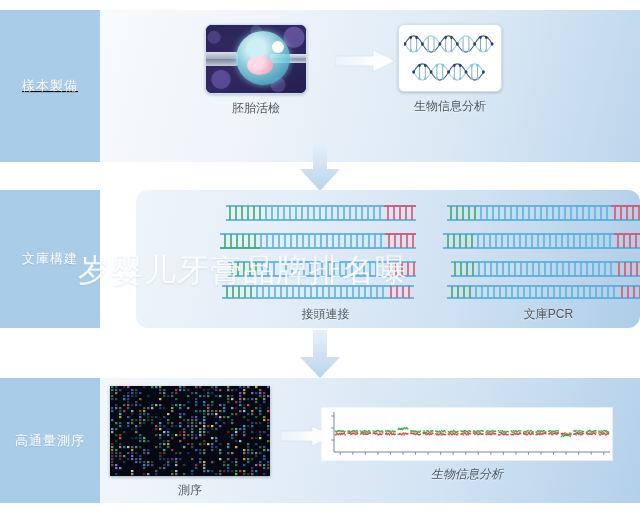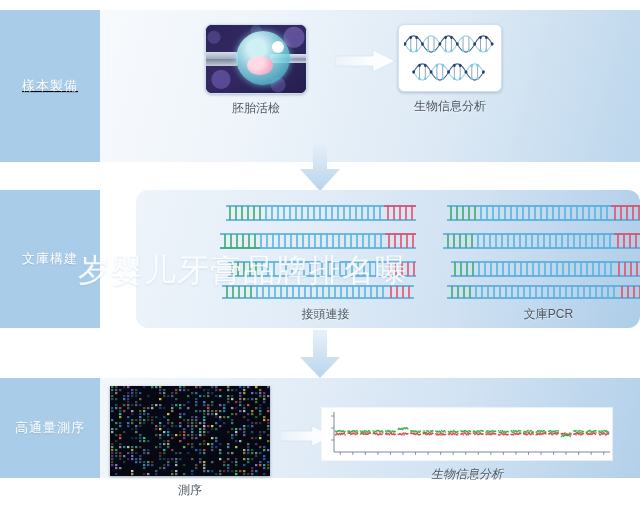--- a/index.html
+++ b/index.html
@@ -620,21 +620,21 @@
   <svg class="arrow-down" style="left:300px;top:330px;" width="40" height="48" viewBox="0 0 40 48">
     <defs>
       <linearGradient id="argD2" x1="0" y1="0" x2="0" y2="1">
         <stop offset="0%" stop-color="#e8f1f9"></stop>
         <stop offset="100%" stop-color="#b9d4ec"></stop>
       </linearGradient>
     </defs>
     <path d="M13,0 L27,0 L27,27 L40,27 L20,48 L0,27 L13,27 Z" fill="url(#argD2)"></path>
   </svg>
 
-  <div class="band band-3" style="top:378px;height:100px;">
+  <div class="band band-3" style="top:378px;height:125px;">
     <div class="band-label">高通量測序</div>
     <div class="band-body">
 
       <div class="fig" style="left:10px;top:8px;">
         <div class="seq-card">
           <svg width="160" height="90" viewBox="0 0 160 90">
             <rect x="0" y="0" width="160" height="90" fill="#060913"></rect>
             <g id="lanes">
                 <rect x="1" y="0" width="2.4" height="2.2" fill="#4fc26a" opacity="0.66"></rect>
                 <rect x="1" y="3" width="2.4" height="2.2" fill="#3fb9b0" opacity="0.65"></rect>

